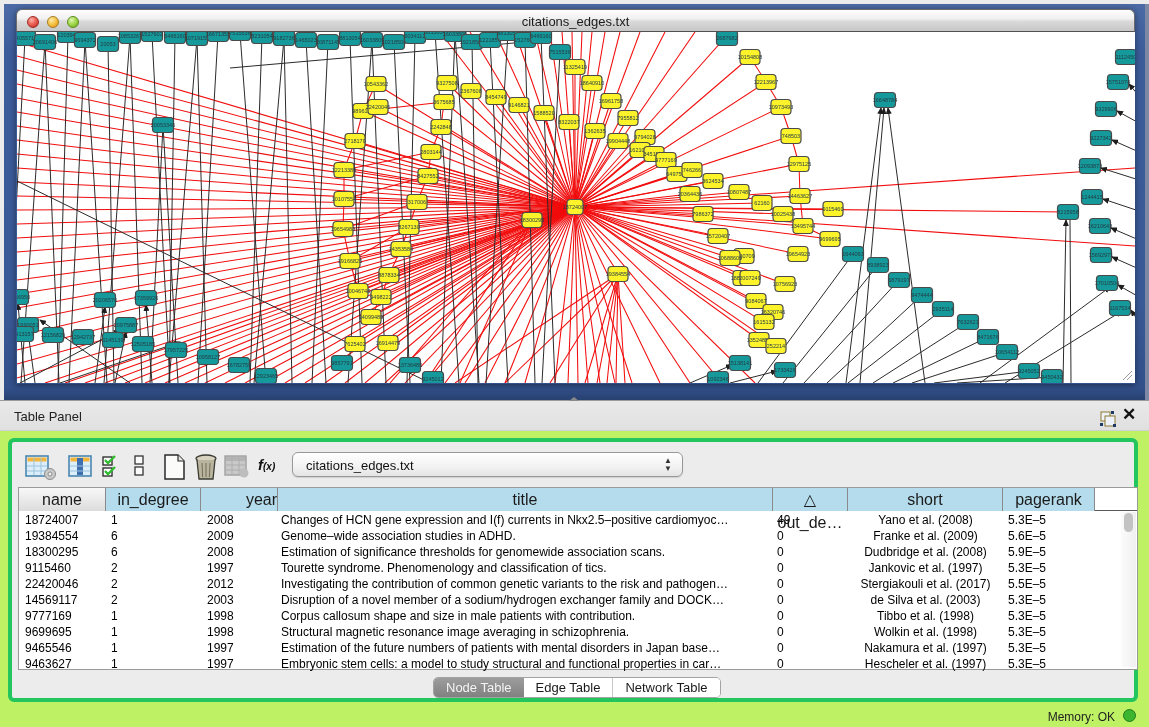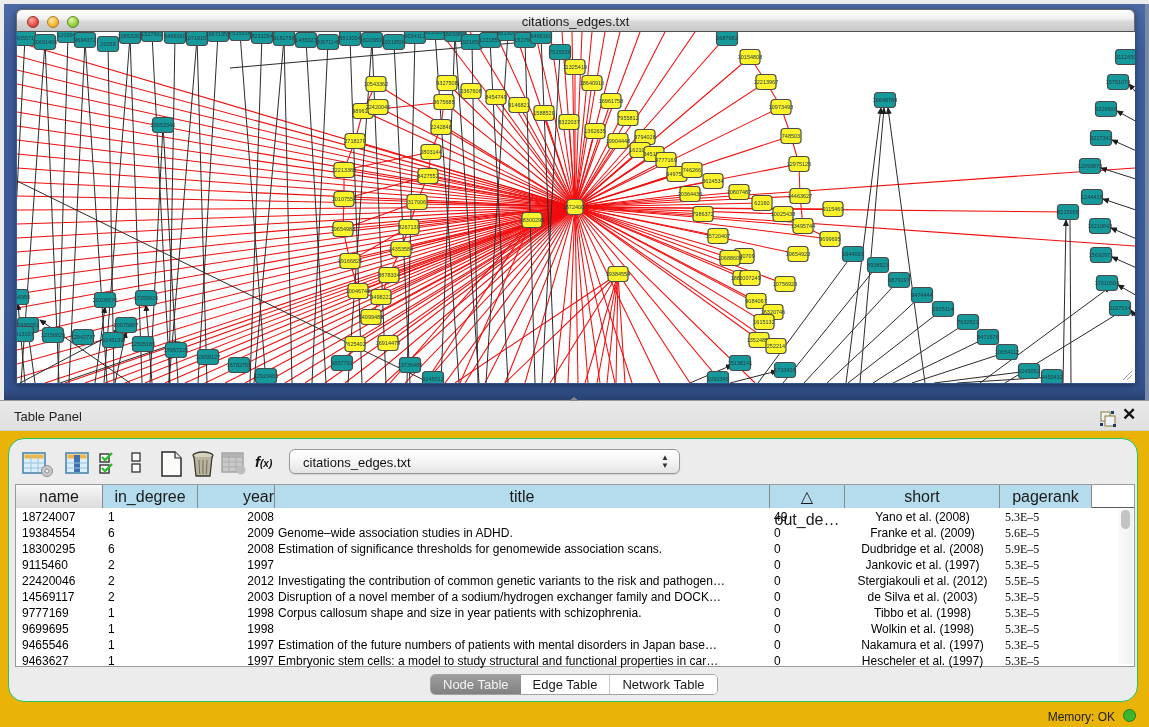--- a/index.html
+++ b/index.html
@@ -18,30 +18,30 @@
 #title { position:absolute; width:100%; text-align:center; top:4px; font-size:13px; color:#1c1c1c; }
 .tl { position:absolute; top:6px; width:12px; height:12px; border-radius:50%; }
 #tl1 { left:10px; background:radial-gradient(circle at 35% 30%, #ffb3ab 0%, #ee6a5f 40%, #d63e35 75%, #9e2b24 100%); border:.5px solid #9c2e26;}
 #tl2 { left:30px; background:radial-gradient(circle at 35% 30%, #ffe9b0 0%, #f5c64a 45%, #e9a323 80%, #ad7417 100%); border:.5px solid #a87b1e;}
 #tl3 { left:50px; background:radial-gradient(circle at 35% 30%, #e0f5b5 0%, #a5d94e 45%, #7dbc2d 80%, #538015 100%); border:.5px solid #5d8b1f;}
 #gbox { position:absolute; left:17px; top:32px; width:1118px; height:351px; background:#fff; overflow:hidden; }
 #graph .re { stroke:#f20c0c; stroke-width:1.05; }
 #graph .be { stroke:#2b2b2b; stroke-width:1.0; }
 #graph .nl { font-size:5.5px; fill:#233d44; text-anchor:middle; font-family:"Liberation Sans",sans-serif; }
 
-#tpanel { position:absolute; left:0; top:400px; width:1149px; height:327px; background:#eab308; }
+#tpanel { position:absolute; left:0; top:400px; width:1149px; height:327px; background:#bef264; }
 #tphead { position:absolute; left:0; top:0; width:1149px; height:31px;
   background:linear-gradient(180deg,#e9e9e9,#e0e0e0); border-top:1px solid #9a9a9a;
   border-bottom:1px solid #d0d0d0; }
 #tphead .lbl { position:absolute; left:14px; top:8px; font-size:13px; color:#222; }
 #grip { position:absolute; left:569px; top:-4px; width:0; height:0;
   border-left:5px solid transparent; border-right:5px solid transparent; border-bottom:4px solid #8a8a8a; }
 #closex { position:absolute; left:1122px; top:3px; font-size:17px; font-weight:bold; color:#111; }
 #container { position:absolute; left:8px; top:38px; width:1130px; height:264px;
-  background:#ececec; border:1px solid #22c55e; border-radius:16px; }
+  background:#ececec; border:4px solid #22c55e; border-radius:6px; }
 
 .ticon { position:absolute; top:12px; }
 #combo { position:absolute; left:280px; top:10px; width:391px; height:25px;
   border:1px solid #989898; border-radius:6px;
   background:linear-gradient(180deg,#ffffff,#f2f2f2 60%,#e4e4e4); box-shadow:0 1px 1px rgba(0,0,0,.12);}
 #combo span { position:absolute; left:13px; top:5px; font-size:13px; color:#111; }
 #combo .arr { position:absolute; right:10px; top:4px; font-size:8px; color:#333; line-height:8px; text-align:center;}
 
 #tbl { position:absolute; left:6px; top:45px; width:1120px; height:183px; background:#fff;
   border:1px solid #9a9a9a; }
@@ -53,25 +53,25 @@
 #th2 { left:182px; width:77px;text-align:right; }
 #th3 { left:259px; width:495px; }
 #th4 { left:754px; width:75px; }
 #th5 { left:829px; width:155px; }
 #th6 { left:984px; width:92px; }
 #tbody { position:absolute; left:0; top:24px; width:1118px; font-size:12px; color:#000; }
 .tr { position:relative; height:16px; line-height:16px; white-space:nowrap; }
 .tr div { position:absolute; overflow:hidden; }
 .c0 { left:6px; width:80px; }
 .c1 { left:92px; width:88px; }
-.c2 { left:188px; width:70px;text-align:right; }
+.c2 { left:188px; width:70px; }
 .c3 { left:262px; width:490px; }
 .c4 { left:758px; width:70px; }
 .c5 { left:829px; width:155px; text-align:center; }
-.c6 { left:989px; width:85px;font-family:Liberation Serif, serif; }
+.c6 { left:989px; width:85px; }
 #vsb { position:absolute; right:1px; top:24px; width:15px; height:155px;
   background:linear-gradient(90deg,#fbfbfb,#f0f0f0); }
 #vsb .thumb { position:absolute; left:3px; top:1px; width:9px; height:19px; border-radius:5px; background:#c3c3c3; }
 
 #tabs { position:absolute; left:421px; top:235px; height:21px; display:flex;
   border:1px solid #a3a3a3; border-radius:5px; overflow:hidden; background:#fff;
   font-size:13px; }
 #tabs div { padding:2px 12px 0 12px; height:21px; }
 #tabs .sel { background:linear-gradient(180deg,#9d9d9d,#7e7e7e); color:#f4f4f4; }
 #tabs .nrm { background:#fff; color:#1a1a1a; }
@@ -721,20 +721,21 @@
           <div class="th" id="th3">title</div>
           <div class="th" id="th4">△ out_de…</div>
           <div class="th" id="th5">short</div>
           <div class="th" id="th6">pagerank</div>
         </div>
         <div id="tbody">
 <div class="tr">
               <div class="c0">18724007</div>
               <div class="c1">1</div>
               <div class="c2">2008</div>
+              <div class="c3">Changes of HCN gene expression and I(f) currents in Nkx2.5–positive cardiomyoc…</div>
               <div class="c4">49</div>
               <div class="c5">Yano et al. (2008)</div>
               <div class="c6">5.3E–5</div>
             </div>
 <div class="tr">
               <div class="c0">19384554</div>
               <div class="c1">6</div>
               <div class="c2">2009</div>
               <div class="c3">Genome–wide association studies in ADHD.</div>
               <div class="c4">0</div>
@@ -747,55 +748,57 @@
               <div class="c2">2008</div>
               <div class="c3">Estimation of significance thresholds for genomewide association scans.</div>
               <div class="c4">0</div>
               <div class="c5">Dudbridge et al. (2008)</div>
               <div class="c6">5.9E–5</div>
             </div>
 <div class="tr">
               <div class="c0">9115460</div>
               <div class="c1">2</div>
               <div class="c2">1997</div>
+              <div class="c3">Tourette syndrome. Phenomenology and classification of tics.</div>
               <div class="c4">0</div>
               <div class="c5">Jankovic et al. (1997)</div>
               <div class="c6">5.3E–5</div>
             </div>
 <div class="tr">
               <div class="c0">22420046</div>
               <div class="c1">2</div>
               <div class="c2">2012</div>
               <div class="c3">Investigating the contribution of common genetic variants to the risk and pathogen…</div>
               <div class="c4">0</div>
-              <div class="c5">Stergiakouli et al. (2012)</div>
+              <div class="c5">Stergiakouli et al. (2017)</div>
               <div class="c6">5.5E–5</div>
             </div>
 <div class="tr">
               <div class="c0">14569117</div>
               <div class="c1">2</div>
               <div class="c2">2003</div>
               <div class="c3">Disruption of a novel member of a sodium/hydrogen exchanger family and DOCK…</div>
               <div class="c4">0</div>
               <div class="c5">de Silva et al. (2003)</div>
               <div class="c6">5.3E–5</div>
             </div>
 <div class="tr">
               <div class="c0">9777169</div>
               <div class="c1">1</div>
               <div class="c2">1998</div>
-              <div class="c3">Corpus callosum shape and size in year patients with schizophrenia.</div>
+              <div class="c3">Corpus callosum shape and size in male patients with contribution.</div>
               <div class="c4">0</div>
               <div class="c5">Tibbo et al. (1998)</div>
               <div class="c6">5.3E–5</div>
             </div>
 <div class="tr">
               <div class="c0">9699695</div>
               <div class="c1">1</div>
               <div class="c2">1998</div>
+              <div class="c3">Structural magnetic resonance image averaging in schizophrenia.</div>
               <div class="c4">0</div>
               <div class="c5">Wolkin et al. (1998)</div>
               <div class="c6">5.3E–5</div>
             </div>
 <div class="tr">
               <div class="c0">9465546</div>
               <div class="c1">1</div>
               <div class="c2">1997</div>
               <div class="c3">Estimation of the future numbers of patients with mental disorders in Japan base…</div>
               <div class="c4">0</div>

